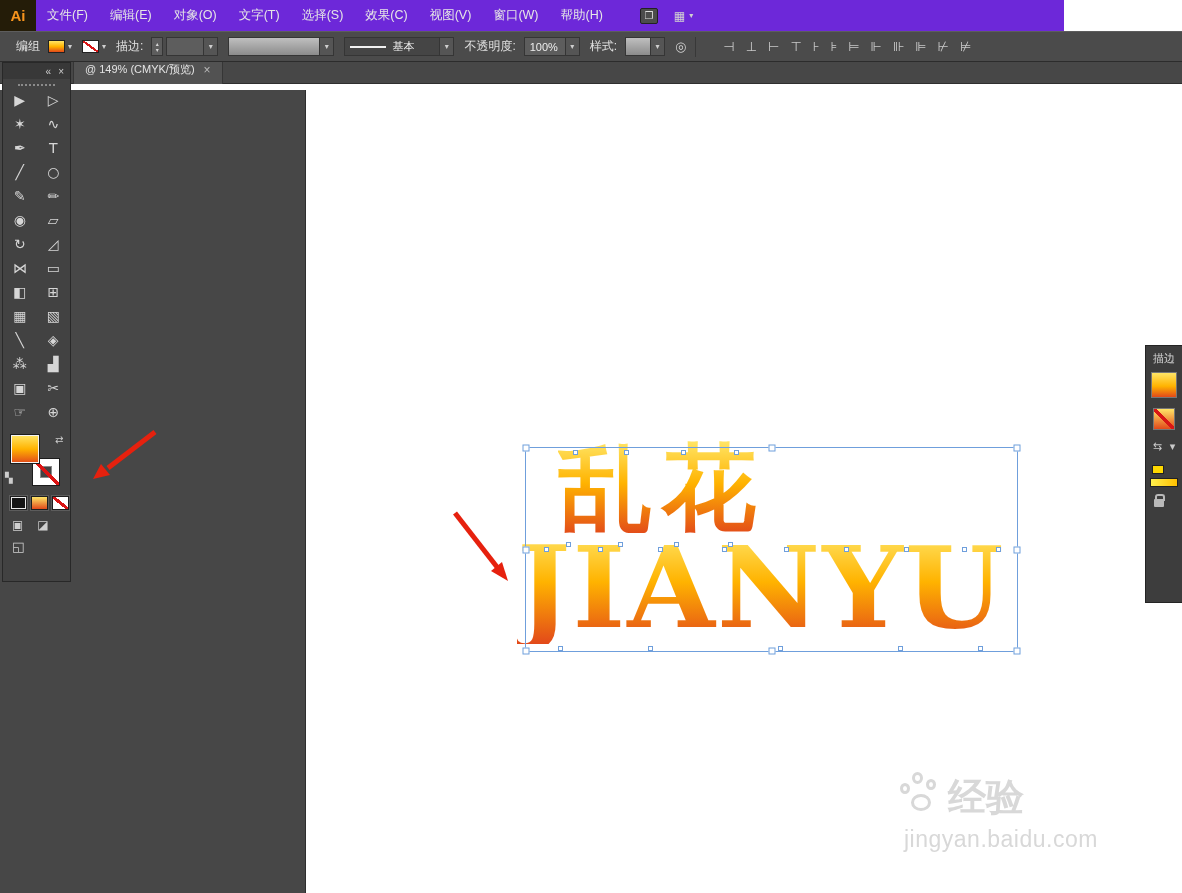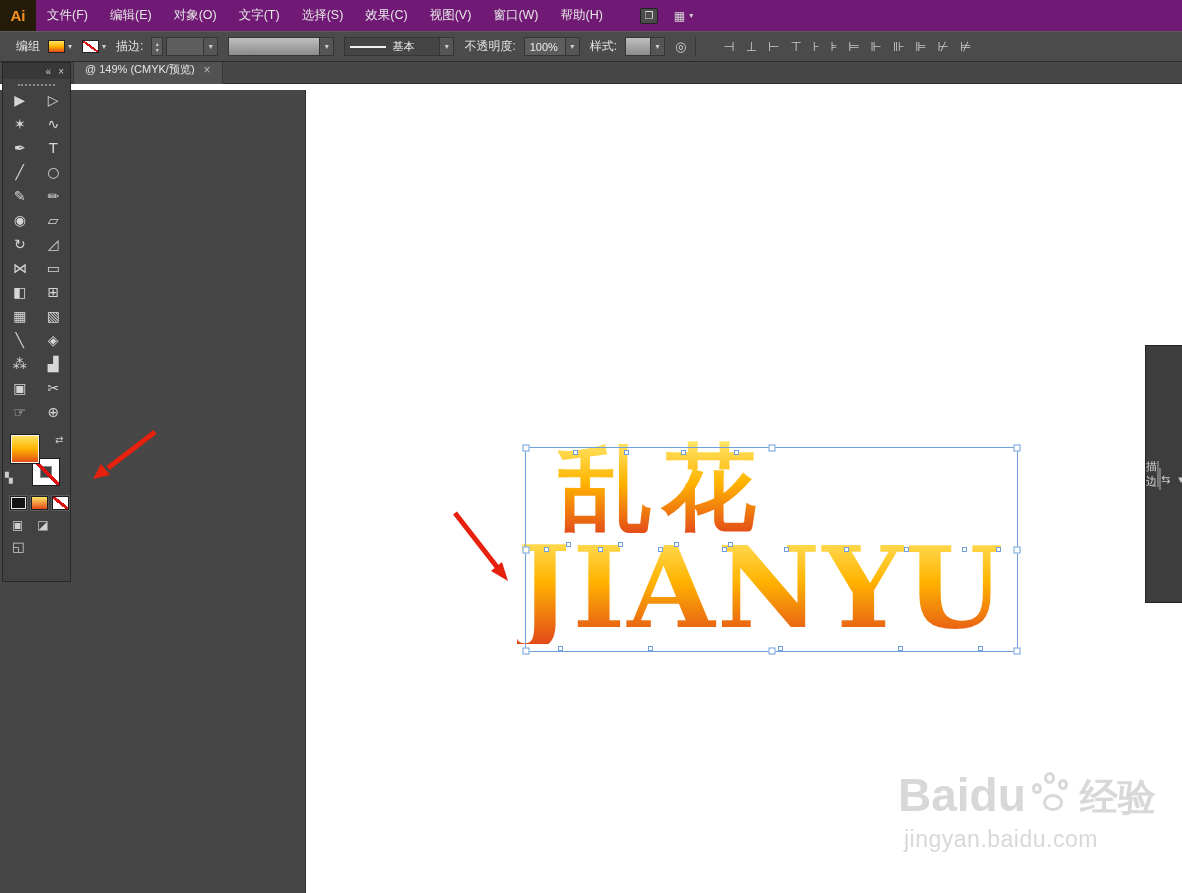--- a/index.html
+++ b/index.html
@@ -1,21 +1,21 @@
 <!DOCTYPE html>
 <html style="--grad-top: #ffe566; --grad-mid: #ffb300; --grad-bottom: #e2491a; --sel-color: #6f9fdc;"><head>
 <meta charset="utf-8">
 <style>
   * { box-sizing: border-box; margin: 0; padding: 0; }
   html, body { width: 1182px; height: 893px; overflow: hidden; background: #fff;
     font-family: "Liberation Sans", "DejaVu Sans", sans-serif; }
 
   
-  .menu-bar { position: absolute; left:0; top:0; width:1182px; height:31px;
-    background:#701a75; display:flex; align-items:center; z-index:20; }
+  .menu-bar { position: absolute; left:0; top:0; width:1064px; height:31px;
+    background:#6d28d9; display:flex; align-items:center; z-index:20; }
   .app-logo { width:36px; height:31px; background:#241c08; color:#f7941d;
     font-weight:bold; font-size:15px; display:flex; align-items:center; justify-content:center; }
   .menu-item { color:#e6e6e6; font-size:12.5px; padding:0 11px; height:31px;
     display:flex; align-items:center; cursor:default; }
   .mb-icon { margin-left:26px; width:18px; height:16px; background:#4c4c4c; border:1px solid #222;
     border-radius:2px; color:#ddd; font-size:10px; display:flex; align-items:center; justify-content:center; }
   .mb-ws { margin-left:16px; color:#ddd; font-size:12px; display:flex; align-items:center; gap:4px; }
   .dd-arrow { font-size:8px; color:#cfcfcf; }
 
   
@@ -95,21 +95,21 @@
   .sel-box { position:absolute; left:525px; top:447px; width:493px; height:205px;
     border:1px solid var(--sel-color); z-index:4; }
   .h { position:absolute; width:7px; height:7px; background:#fff; border:1px solid var(--sel-color);
     transform:translate(-50%,-50%); }
   .a { position:absolute; width:5px; height:5px; background:#fff; border:1px solid var(--sel-color); display:block; }
   .arrow-svg { position:absolute; z-index:6; }
 
   
   .right-dock { position:absolute; left:1145px; top:345px; width:37px; height:258px;
     background:#3d3d3d; border:1px solid #242424; border-right:none; z-index:8;
-    display:flex; flex-direction:row; align-items:center; }
+    display:flex; flex-direction:column; align-items:center; }
   .rd-title { color:#d8d8d8; font-size:11px; margin:5px 0 6px 0; }
   .rd-swatch-lg { width:26px; height:26px; border:1px solid #777;
     background:linear-gradient(180deg, var(--grad-top), var(--grad-mid) 55%, var(--grad-bottom)); }
   .rd-swatch-sm { position:relative; width:22px; height:22px; border:1px solid #777; margin-top:10px;
     background:linear-gradient(180deg, var(--grad-top), var(--grad-bottom)); }
   .rd-swatch-sm .slash { position:absolute; inset:0;
     background:linear-gradient(to top right, transparent 44%, #d81515 44%, #d81515 56%, transparent 56%); }
   .rd-icons { display:flex; gap:8px; margin-top:10px; color:#c9c9c9; font-size:11px;
     font-family:"DejaVu Sans", sans-serif; }
   .rd-yellow-sm { width:12px; height:9px; background:#ffd800; border:1px solid #222; margin-top:12px; align-self:flex-start; margin-left:6px; }
@@ -350,21 +350,20 @@
     <span>⇆</span>
     <span>▾</span>
   </div>
   <div class="rd-yellow-sm"></div>
   <div class="rd-bar"></div>
   <div class="rd-lock"></div>
 </div>
 
 <div class="wm">
   <div class="wm-brand">
-    <span class="wm-baidu">Baidu</span>
     <span class="paw">
         <i class="t1"></i>
         <i class="t2"></i>
         <i class="t3"></i>
         <i class="pad"></i>
       </span>
     <span class="wm-cn">经验</span>
   </div>
   <div class="wm-url">jingyan.baidu.com</div>
 </div>

